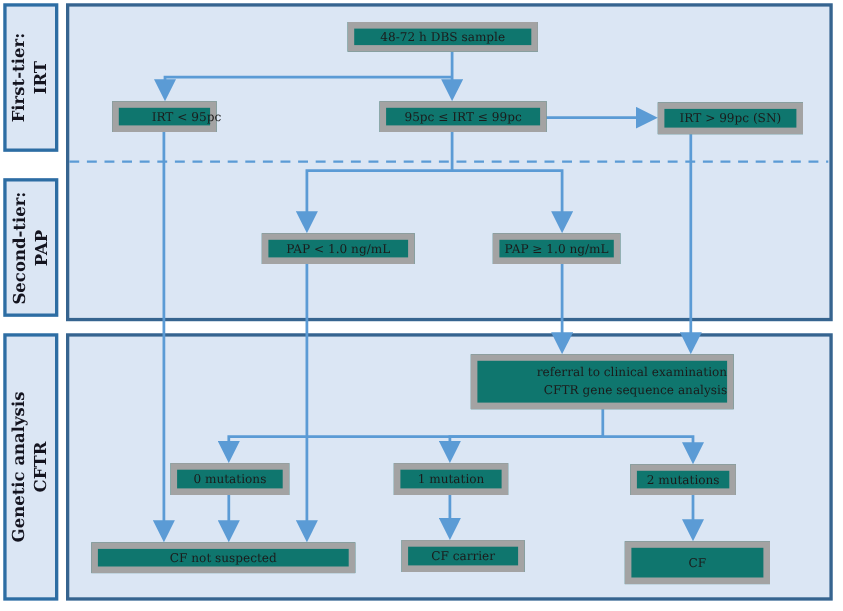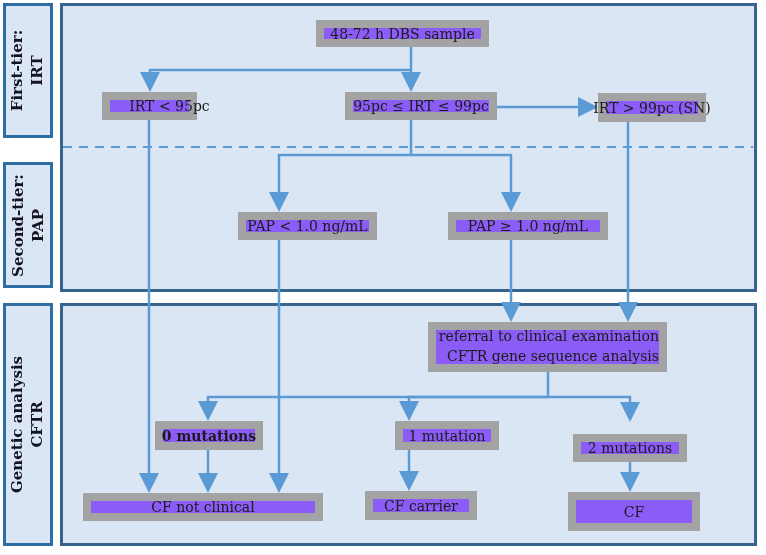--- a/index.html
+++ b/index.html
@@ -26,38 +26,38 @@
   #tier-genetic{left:3px;top:303px;width:50px;height:243px;}
   .tier-label .rot{
     transform:rotate(-90deg);text-align:center;font-weight:bold;
     font-size:15px;line-height:1.3;color:#14141f;white-space:nowrap;
   }
   .tier-label .rot span{display:block;}
   
   #connectors{position:absolute;left:0;top:0;z-index:1;pointer-events:none;}
   
   .node{
-    position:absolute;background:#8b5cf6;border:8px solid #a3a3a3;
+    position:absolute;background:#0f766e;border:6px solid #a3a3a3;
     box-sizing:border-box;display:flex;align-items:center;justify-content:center;
-    font-size:14px;color:#1b1b1b;z-index:2;white-space:nowrap;
+    font-size:11px;color:#1b1b1b;z-index:2;white-space:nowrap;
   }
   #node-dbs{left:316px;top:20px;width:173px;height:27px;}
   #node-irt-low{left:102px;top:92px;width:95px;height:28px;padding-left:40px;}
   #node-irt-mid{left:345px;top:92px;width:152px;height:28px;}
-  #node-irt-high{left:598px;top:93px;width:108px;height:29px;}
+  #node-irt-high{left:598px;top:93px;width:132px;height:29px;}
   #node-pap-low{left:238px;top:212px;width:139px;height:28px;}
-  #node-pap-high{left:448px;top:212px;width:160px;height:28px;}
+  #node-pap-high{left:448px;top:212px;width:116px;height:28px;}
   #node-referral{
     left:428px;top:322px;width:239px;height:50px;
     flex-direction:column;align-items:flex-end;justify-content:center;
     padding-left:8px;line-height:1.42;
   }
-  #node-mut0{left:155px;top:421px;width:108px;height:29px;font-weight:bold;}
-  #node-mut1{left:358px;top:421px;width:104px;height:29px;margin-left:37px;}
-  #node-mut2{left:573px;top:422px;width:114px;height:28px;margin-top:12px;}
+  #node-mut0{left:155px;top:421px;width:108px;height:29px;}
+  #node-mut1{left:358px;top:421px;width:104px;height:29px;}
+  #node-mut2{left:573px;top:422px;width:96px;height:28px;}
   #node-cf-not{left:83px;top:493px;width:240px;height:28px;}
   #node-cf-carrier{left:365px;top:491px;width:112px;height:29px;}
   #node-cf{left:568px;top:492px;width:132px;height:39px;}
 </style>
 </head>
 <body>
 
 <div id="stage">
 
   <div class="section" id="section-top"></div>
@@ -126,17 +126,17 @@
   <div class="node" id="node-irt-high">IRT &gt; 99pc (SN)</div>
   <div class="node" id="node-pap-low">PAP &lt; 1.0 ng/mL</div>
   <div class="node" id="node-pap-high">PAP ≥ 1.0 ng/mL</div>
   <div class="node" id="node-referral">
     <span>referral to clinical examination</span>
     <span>CFTR gene sequence analysis</span>
   </div>
   <div class="node" id="node-mut0">0 mutations</div>
   <div class="node" id="node-mut1">1 mutation</div>
   <div class="node" id="node-mut2">2 mutations</div>
-  <div class="node" id="node-cf-not">CF not clinical</div>
+  <div class="node" id="node-cf-not">CF not suspected</div>
   <div class="node" id="node-cf-carrier">CF carrier</div>
   <div class="node" id="node-cf">CF</div>
 
 </div>
 
 </body></html>

